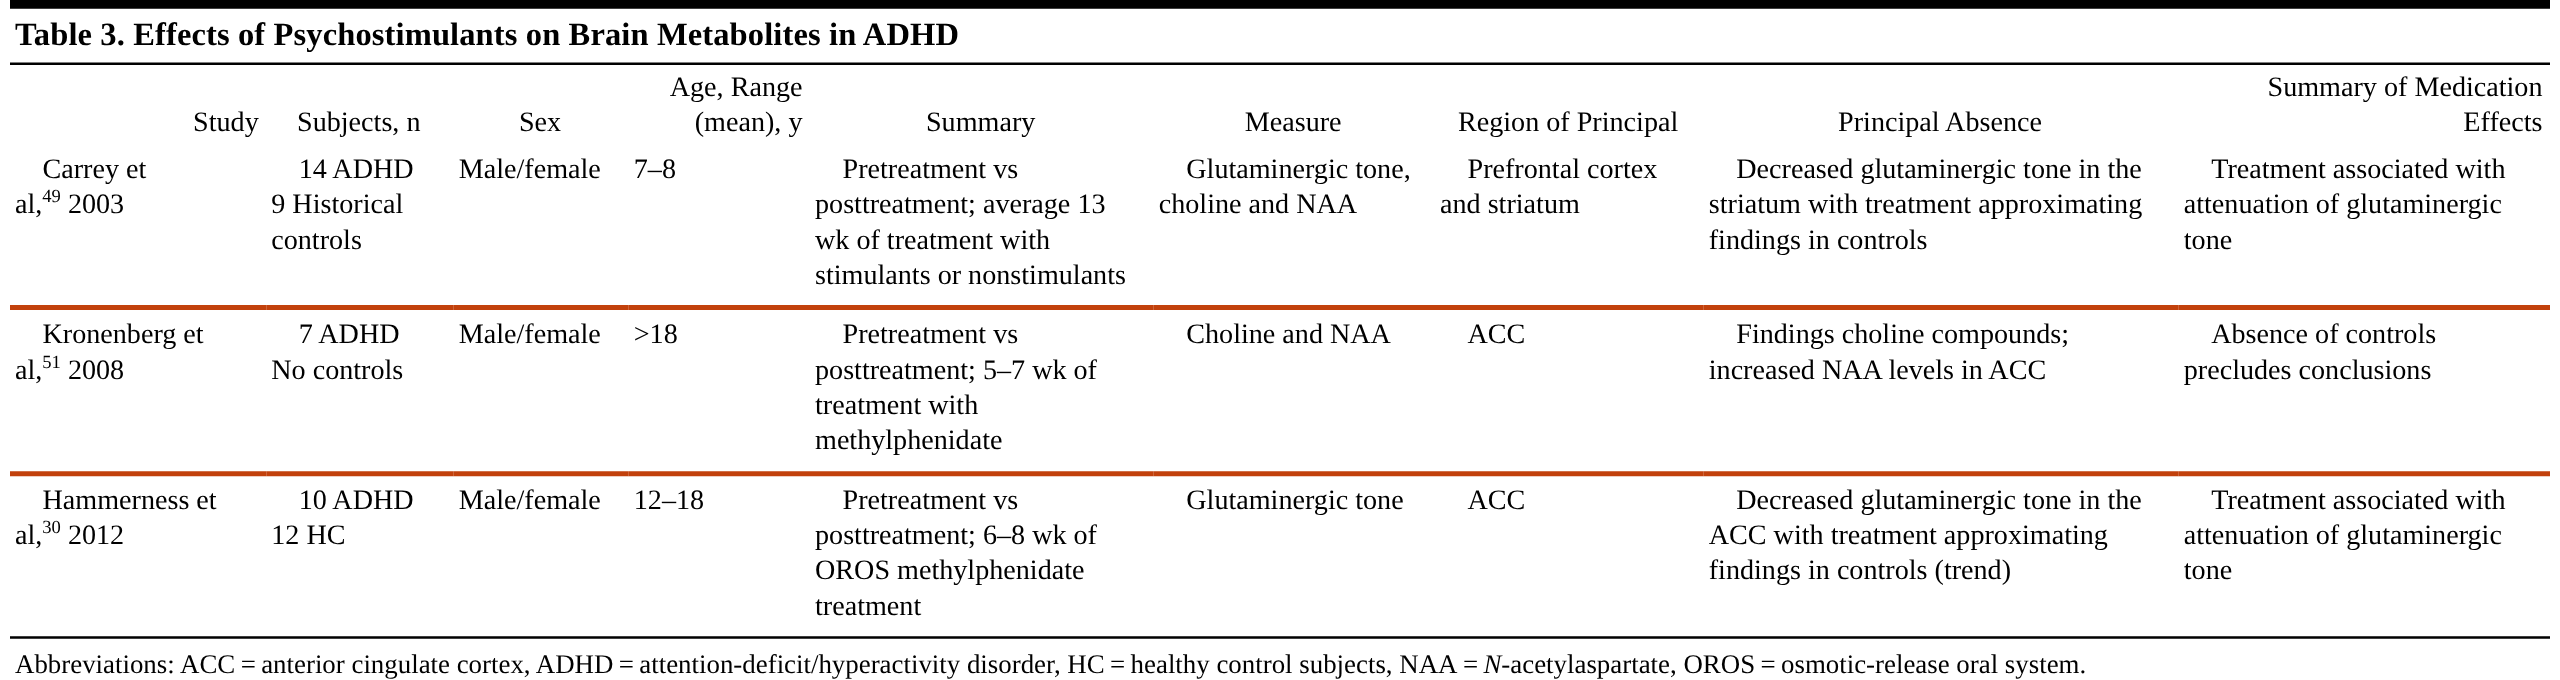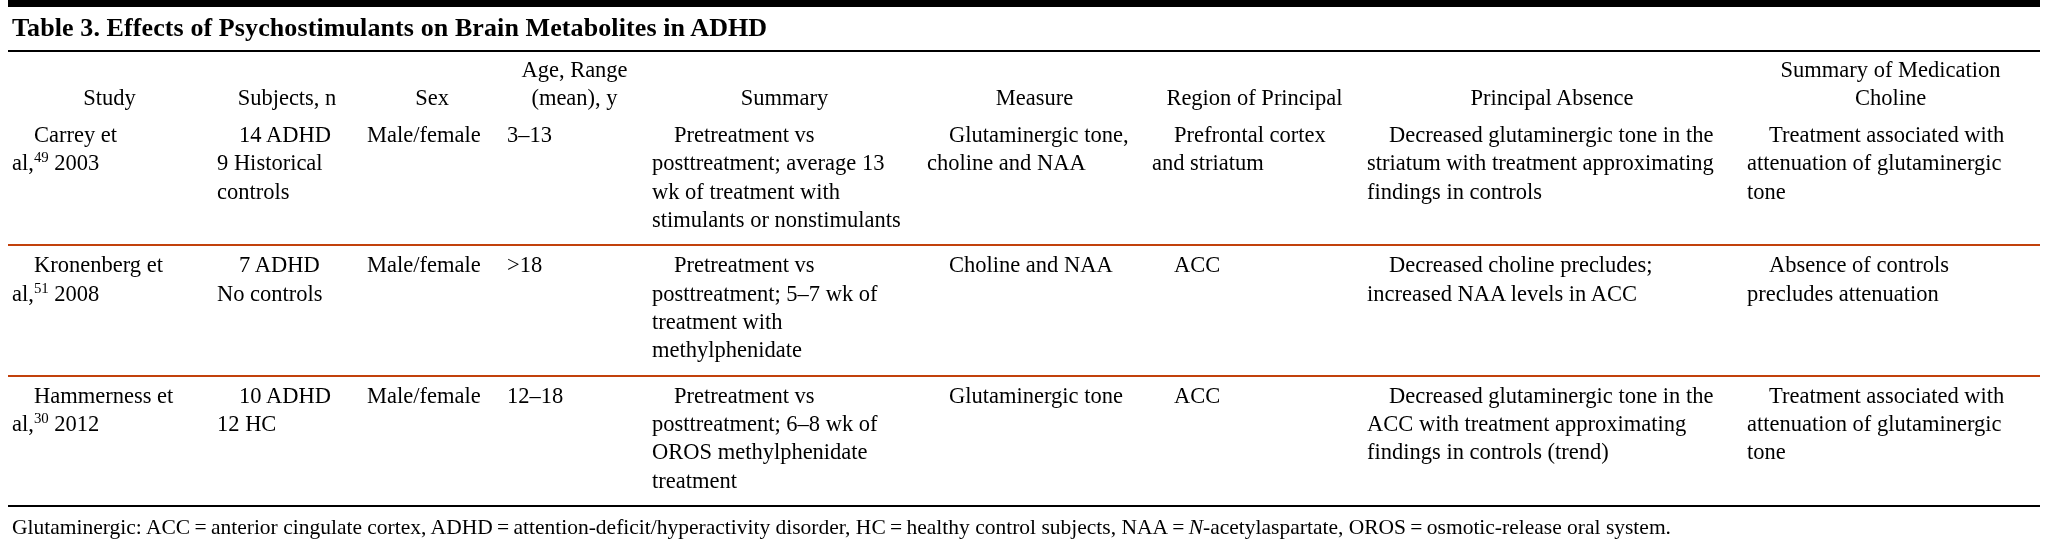--- a/index.html
+++ b/index.html
@@ -55,31 +55,31 @@
   table.tbl col.c6 { width: 215px; }
   table.tbl col.c7 { width: 380px; }
   table.tbl col.c8 { width: 297px; }
 
   thead th {
     font-weight: normal;
     font-size: 22.5px;
     vertical-align: bottom;
     padding: 4px 6px 5px 4px;
     line-height: 1.22;
-    text-align: center;
+    text-align: right;
   }
   thead th.ctr { text-align: center; margin-top: 46px; }
 
   tbody td {
     vertical-align: top;
     padding: 5px 6px 10px 4px;
     line-height: 1.26;
     margin-left: 18px;
   }
-  tbody tr td { border-top: 2px solid #c2410c; }
+  tbody tr td { border-top: 4px solid #c2410c; }
   tbody tr:first-child td { border-top: none; }
 
   .hang {
     padding-left: 22px;
     text-indent: -22px;
   }
   sup {
     font-size: 0.66em;
     vertical-align: super;
     line-height: 0;
@@ -117,36 +117,36 @@
     <thead>
       <tr>
         <th>Study</th>
         <th class="ctr">Subjects, n</th>
         <th class="ctr">Sex</th>
         <th>Age, Range (mean), y</th>
         <th class="ctr">Summary</th>
         <th class="ctr">Measure</th>
         <th class="ctr">Region of Principal</th>
         <th class="ctr">Principal Absence</th>
-        <th>Summary of Medication Choline</th>
+        <th>Summary of Medication Effects</th>
       </tr>
     </thead>
     <tbody>
 
       <tr>
         <td>
           <span class="hang">
             <span>Carrey et al,</span><sup>49</sup>&nbsp;<span>2003</span>
           </span>
         </td>
         <td>
           <span class="hang">14 ADHD<br>9 Historical controls</span>
         </td>
         <td>Male/female</td>
-        <td>3–13</td>
+        <td>7–8</td>
         <td>
           <span class="hang">Pretreatment vs posttreatment; average 13 wk of treatment with stimulants or nonstimulants</span>
         </td>
         <td>
           <span class="hang">Glutaminergic tone, choline and NAA</span>
         </td>
         <td>
           <span class="hang">Prefrontal cortex and striatum</span>
         </td>
         <td>
@@ -171,24 +171,24 @@
         <td>
           <span class="hang">Pretreatment vs posttreatment; 5–7 wk of treatment with methylphenidate</span>
         </td>
         <td>
           <span class="hang">Choline and NAA</span>
         </td>
         <td>
           <span class="hang">ACC</span>
         </td>
         <td>
-          <span class="hang">Decreased choline precludes; increased NAA levels in ACC</span>
-        </td>
-        <td>
-          <span class="hang">Absence of controls precludes attenuation</span>
+          <span class="hang">Findings choline compounds; increased NAA levels in ACC</span>
+        </td>
+        <td>
+          <span class="hang">Absence of controls precludes conclusions</span>
         </td>
       </tr>
 
       <tr>
         <td>
           <span class="hang">
             <span>Hammerness et al,</span><sup>30</sup>&nbsp;<span>2012</span>
           </span>
         </td>
         <td>
@@ -212,17 +212,17 @@
           <span class="hang">Treatment associated with attenuation of glutaminergic tone</span>
         </td>
       </tr>
 
     </tbody>
   </table>
 
   <div class="rule-thin"></div>
 
   <div class="footnote">
-    <span>Glutaminergic:</span>
+    <span>Abbreviations:</span>
     <span>ACC = anterior cingulate cortex, ADHD = attention-deficit/hyperactivity disorder, HC = healthy control subjects, NAA = <i>N</i>-acetylaspartate, OROS = osmotic-release oral system.</span>
   </div>
 
 </div>
 
 </body></html>

